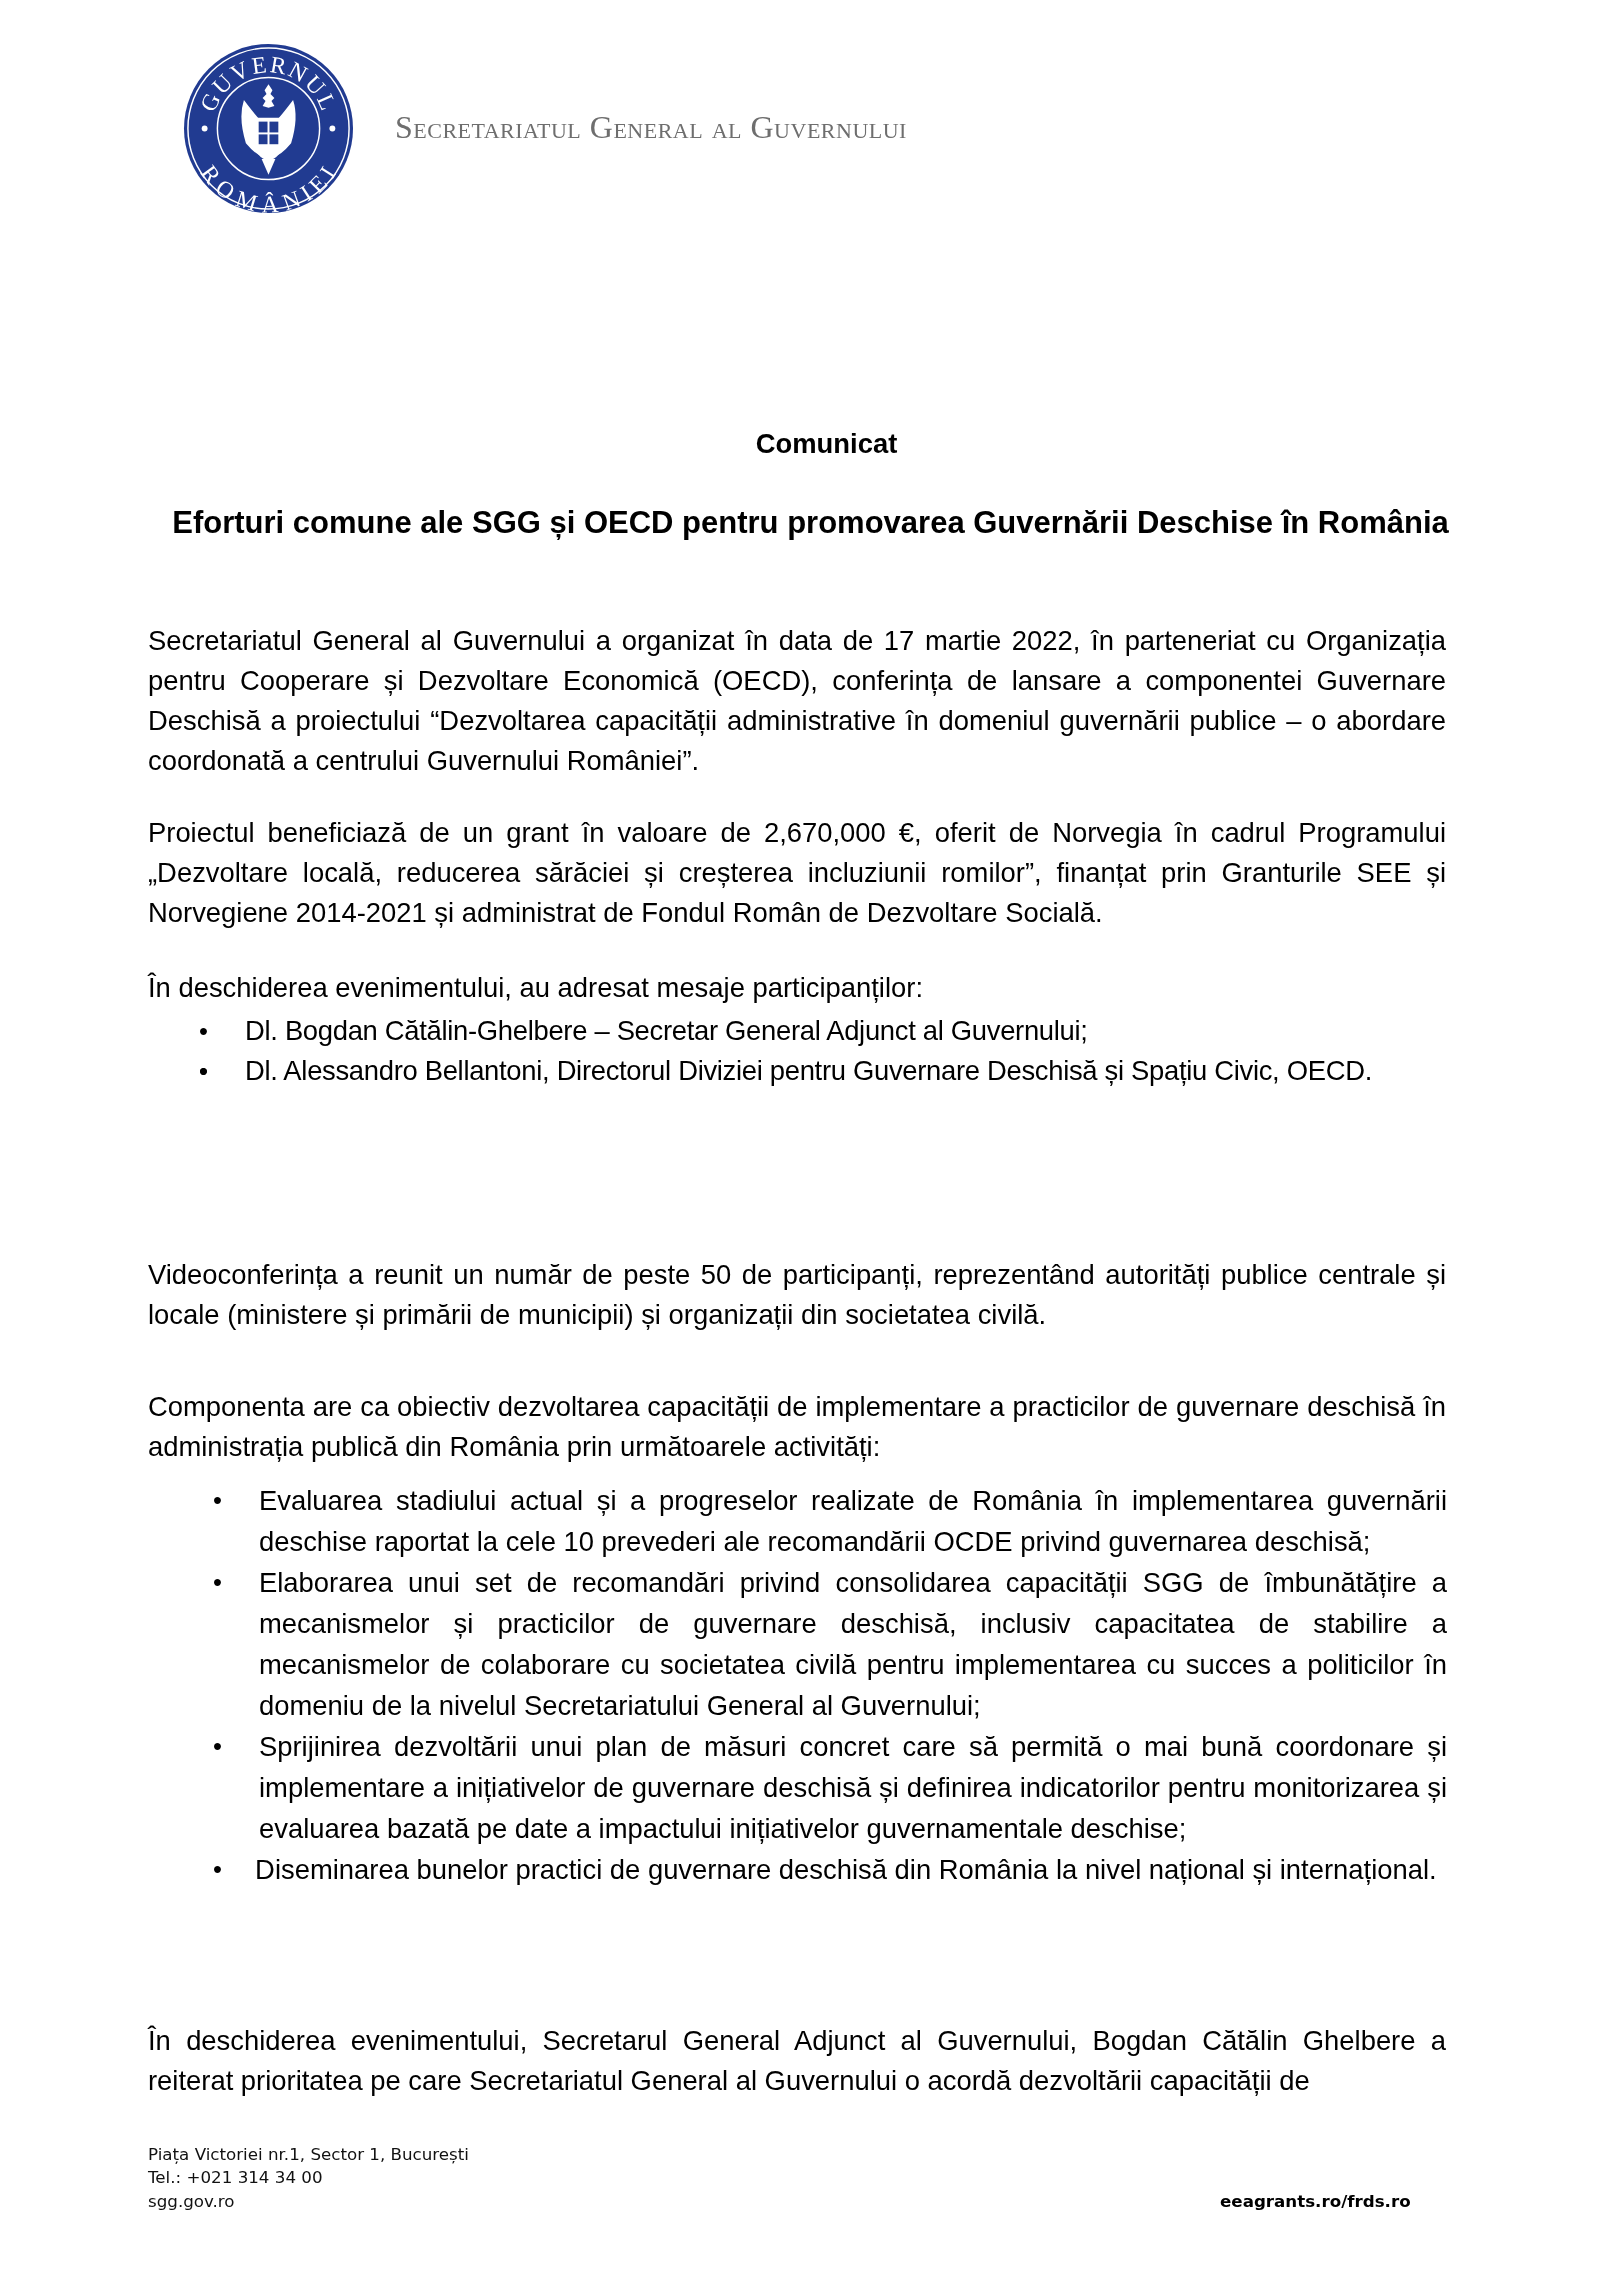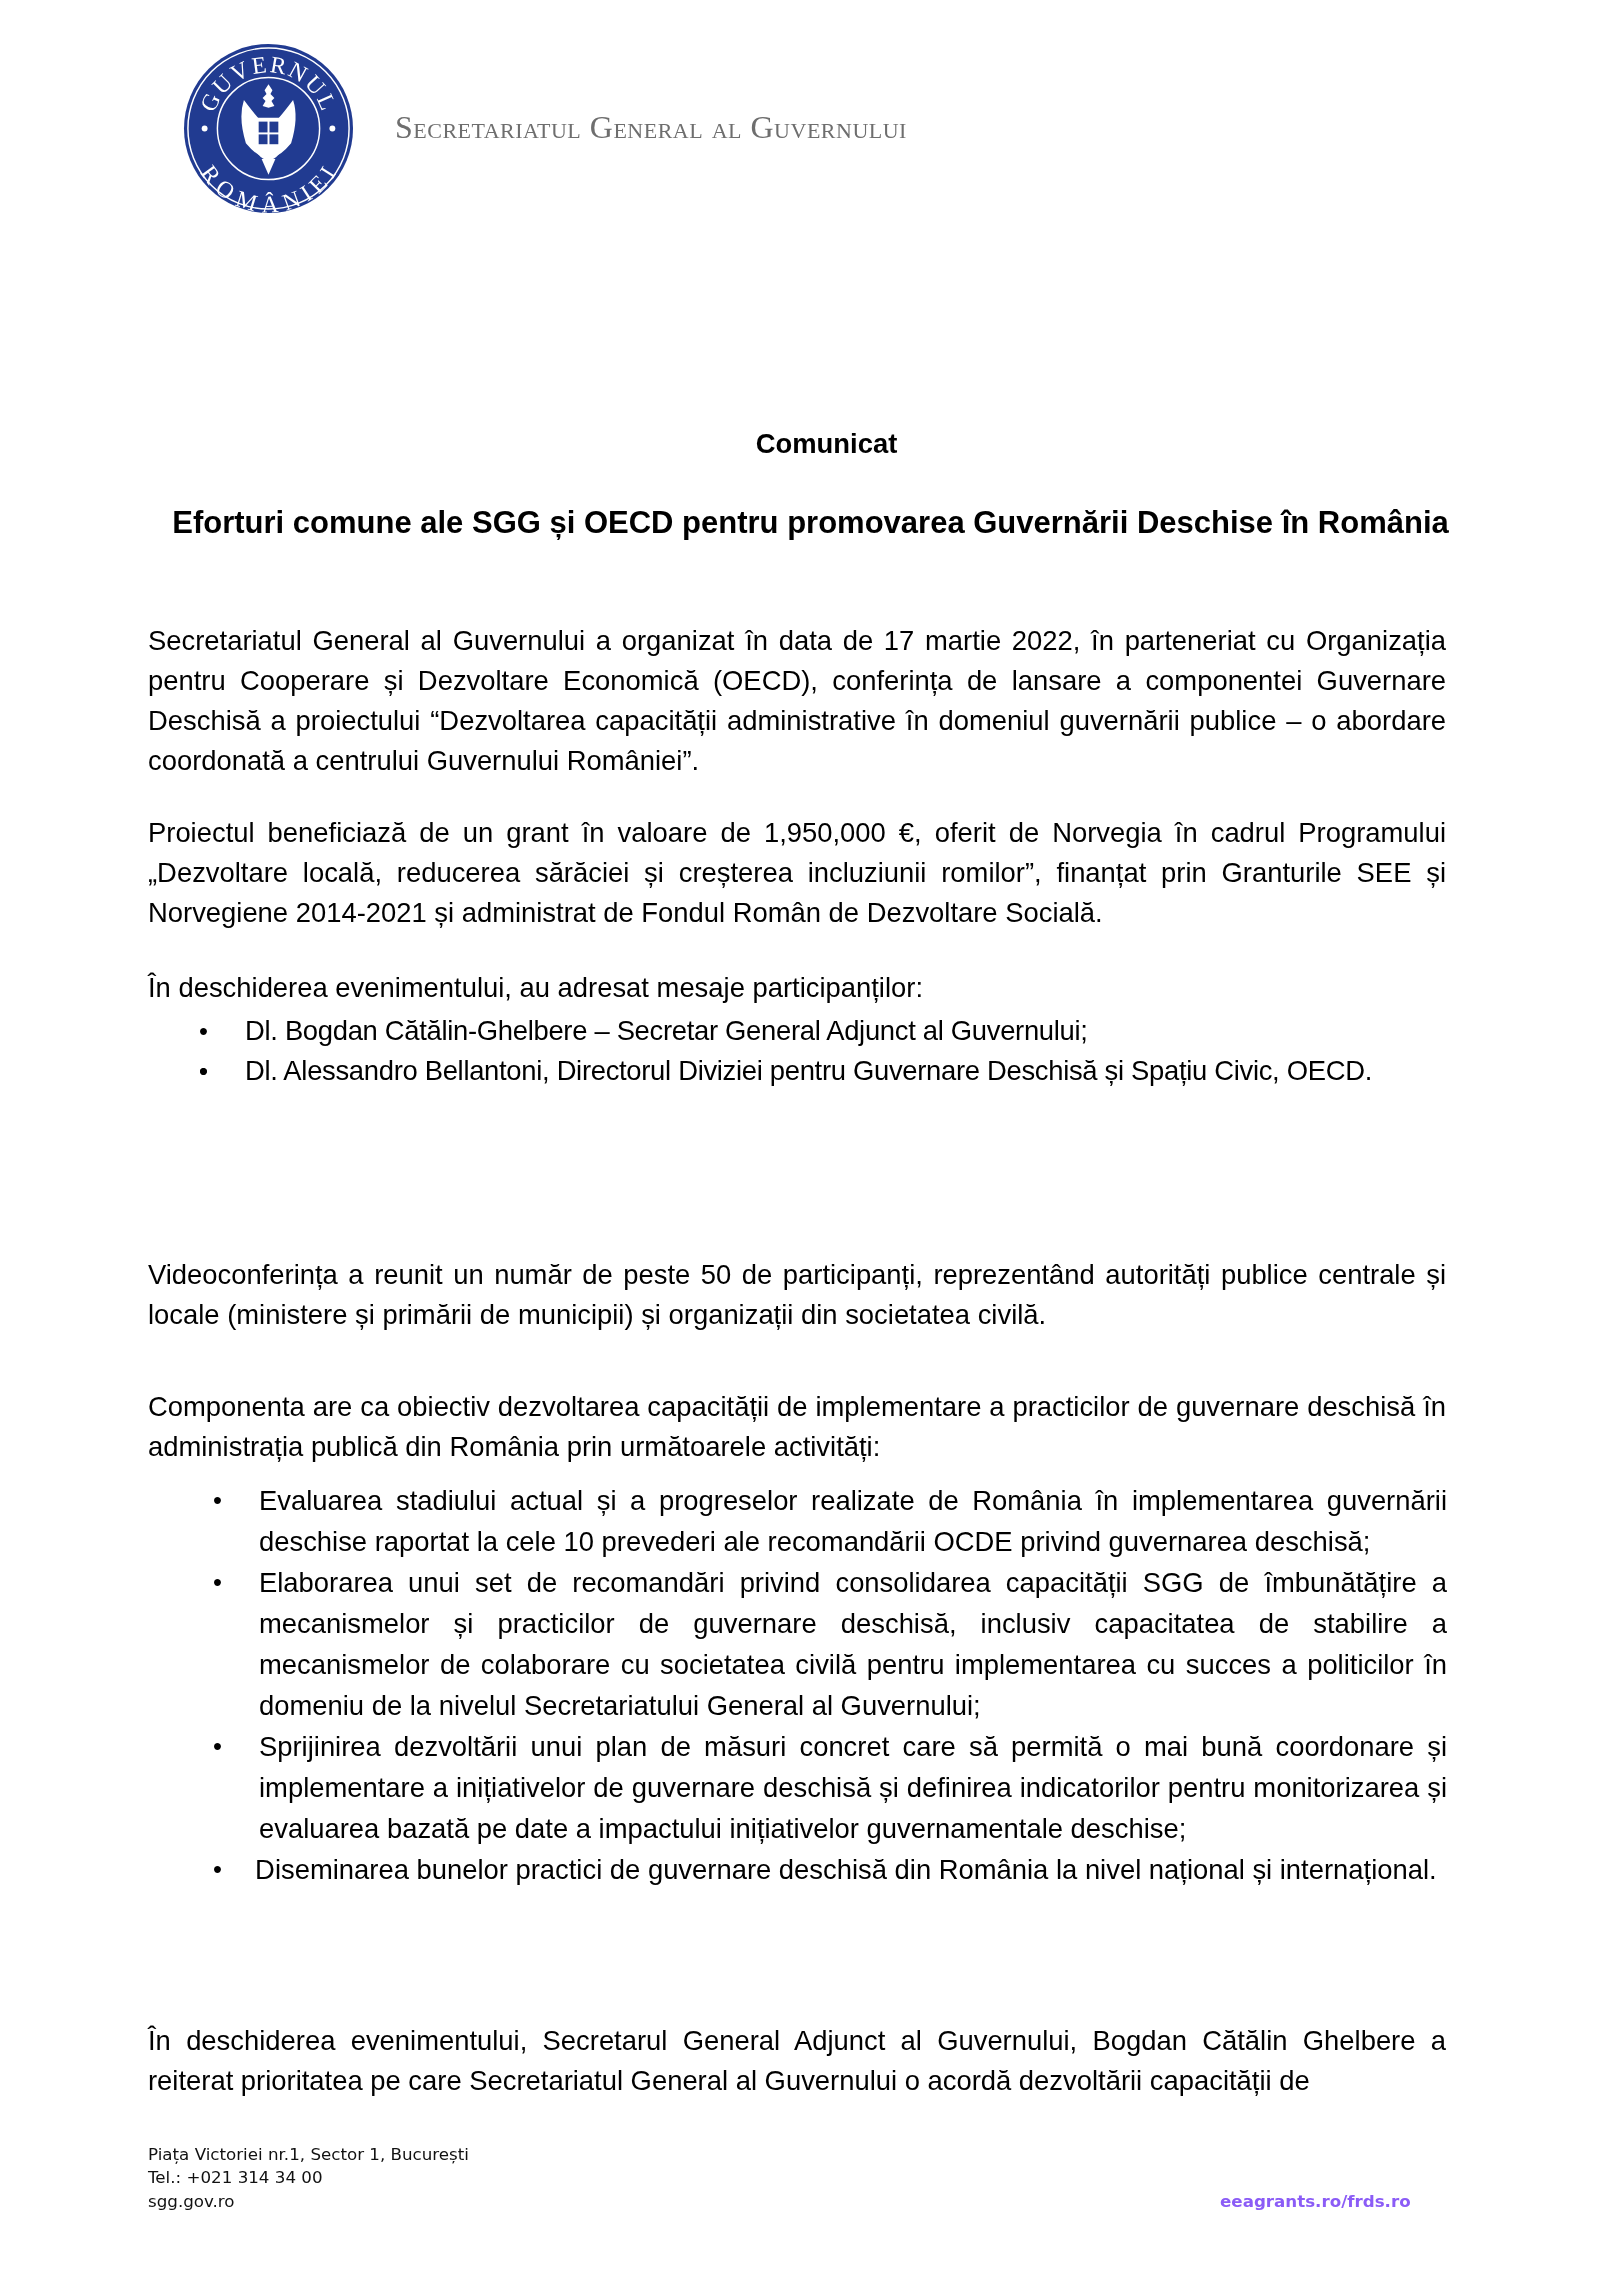--- a/index.html
+++ b/index.html
@@ -19,21 +19,21 @@
   .list li { position: relative; text-align: justify; }
   .list li .bullet { position: absolute; top: 0; font-size: 25.5px; }
   .list1 { left: 245px; width: 1202px; top: 1011px; }
   .list1 li .bullet { left: -46px; }
   .list1 li { letter-spacing: -0.3px; }
   .list2 { left: 259px; width: 1188px; top: 1480px; line-height: 41px; }
   .list2 li .bullet { left: -46px; }
   .list2 li.shift .li-text { margin-left: -3.9px; margin-top: 48px; }
   .footer { left: 148px; font-family: "DejaVu Sans", sans-serif; font-size: 16.7px; line-height: 23px; color: #111; }
   .footer-right { left: 1220px; top: 2190px; font-family: "DejaVu Sans", sans-serif; font-size: 16.7px;
-                  font-weight: bold; line-height: 22.5px; color: #8b5cf6; white-space: nowrap; }
+                  font-weight: bold; line-height: 22.5px; color: #000000; white-space: nowrap; }
 </style>
 </head>
 <body>
 
 <div class="abs seal">
   <svg width="171" height="171" viewBox="0 0 174 174">
     <defs>
       <path id="arcTop" d="M 30 87 A 57 57 0 0 1 144 87"></path>
       <path id="arcBottom" d="M 24 92 A 63 63 0 0 0 150 92"></path>
     </defs>
@@ -63,21 +63,21 @@
       <rect x="88" y="93" width="9" height="10"></rect>
     </g>
   </svg>
 </div>
 <div class="abs header-title">Secretariatul General al Guvernului</div>
 
 <div class="abs heading doc-title">Comunicat</div>
 <div class="abs heading doc-subtitle">Eforturi comune ale SGG și OECD pentru promovarea Guvernării Deschise în România</div>
 
 <p class="para" style="top:621px;">Secretariatul General al Guvernului a organizat în data de 17 martie 2022, în parteneriat cu Organizația pentru Cooperare și Dezvoltare Economică (OECD), conferința de lansare a componentei Guvernare Deschisă a proiectului “Dezvoltarea capacității administrative în domeniul guvernării publice – o abordare coordonată a centrului Guvernului României”.</p>
-<p class="para" style="top:813px;">Proiectul beneficiază de un grant în valoare de 1,950,000 €, oferit de Norvegia în cadrul Programului „Dezvoltare locală, reducerea sărăciei și creșterea incluziunii romilor”, finanțat prin Granturile SEE și Norvegiene 2014-2021 și administrat de Fondul Român de Dezvoltare Socială.</p>
+<p class="para" style="top:813px;">Proiectul beneficiază de un grant în valoare de 2,670,000 €, oferit de Norvegia în cadrul Programului „Dezvoltare locală, reducerea sărăciei și creșterea incluziunii romilor”, finanțat prin Granturile SEE și Norvegiene 2014-2021 și administrat de Fondul Român de Dezvoltare Socială.</p>
 <p class="para" style="top:968px;">În deschiderea evenimentului, au adresat mesaje participanților:</p>
 
 <ul class="list list1">
   <li>
     <span class="bullet">•</span>
     <span class="li-text">Dl. Bogdan Cătălin-Ghelbere – Secretar General Adjunct al Guvernului;</span>
   </li>
   <li>
     <span class="bullet">•</span>
   </li>

